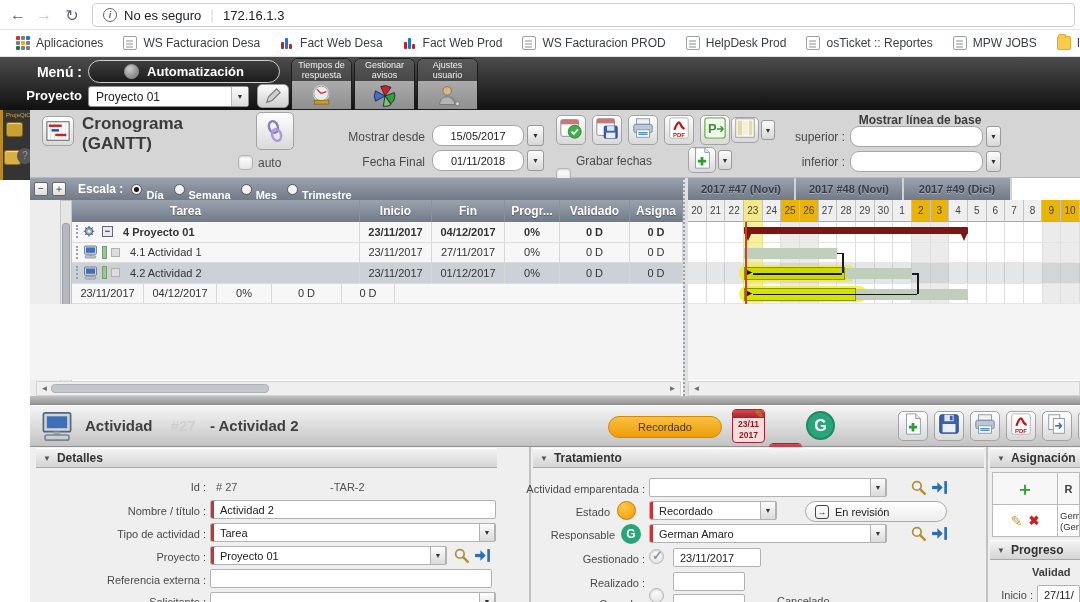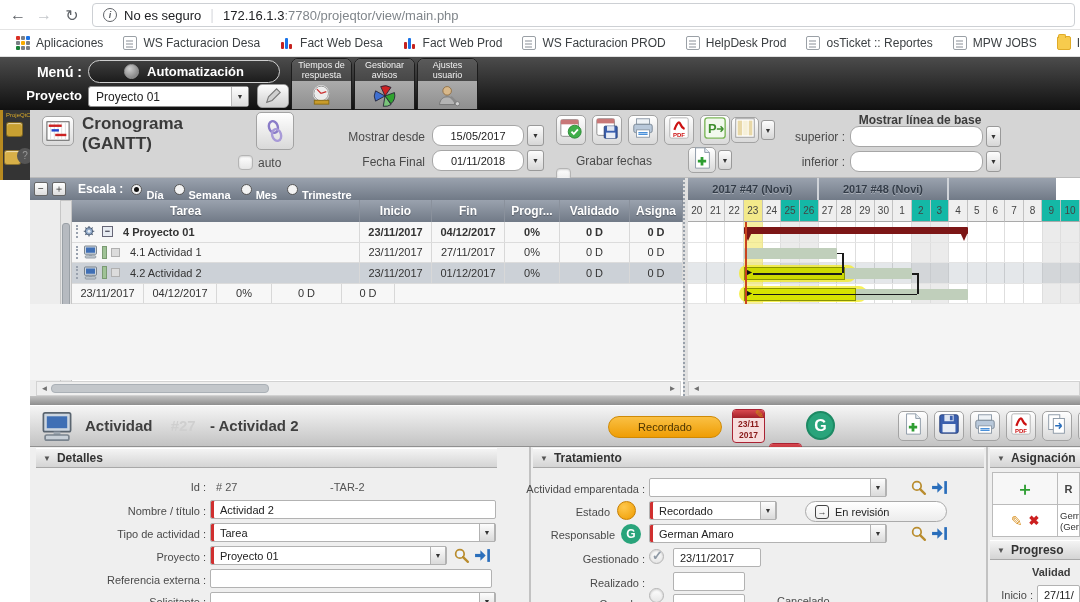--- a/index.html
+++ b/index.html
@@ -84,27 +84,27 @@
   .boldlbl{font-size:12px;font-weight:bold;color:#3c3c3c;}
 
   
   .scalebar{left:30px;top:178px;width:655px;height:22px;background:linear-gradient(#9aa2ae,#717a87);
     display:flex;align-items:center;color:#fff;font-size:12px;}
   .minibtn{width:14px;height:14px;border:1px solid #666;border-radius:2px;background:linear-gradient(#fff,#ddd);
     color:#333;font-size:10px;line-height:11px;text-align:center;cursor:pointer;}
   .radio{width:11px;height:11px;border-radius:50%;background:#f4f4f4;border:1px solid #555;position:relative;cursor:pointer;}
   .radio.on::after{content:"";position:absolute;left:2px;top:2px;width:5px;height:5px;border-radius:50%;background:#111;}
   .rlbl{font-weight:bold;font-size:11px;color:#fff;margin:12px 10px 0 4px;cursor:pointer;text-align:center;}
-  .tlweeks{left:688px;top:178px;width:368px;height:22px;display:flex;background:linear-gradient(#9aa2ae,#717a87);}
+  .tlweeks{left:688px;top:178px;width:324px;height:22px;display:flex;background:linear-gradient(#9aa2ae,#717a87);}
   .tlweek{border-right:2px solid #cfd3d8;display:flex;align-items:center;justify-content:center;
     font-size:11px;font-weight:bold;color:#333c48;text-shadow:0 1px 0 rgba(255,255,255,.35);}
   .tldays{left:688px;top:200px;width:392px;height:22px;display:flex;}
   .tlday{border-right:1px solid #c2c2c2;border-bottom:1px solid #aaa;background:#efefef;
     display:flex;align-items:center;justify-content:center;font-size:10px;color:#444;}
-  .tlday.we{background:#14b8a6;}
+  .tlday.we{background:#eab308;}
   .tlday.today{background:#f3e98a;}
 
   
   .gutter{left:30px;top:200px;width:42px;height:196px;background:#ededed;}
   .vscroll{left:60px;top:200px;width:12px;height:196px;background:#e6e6e6;border:1px solid #c6c6c6;}
   .vthumb{left:1px;top:22px;width:8px;height:88px;background:#b6bac0;border:1px solid #9aa0a6;border-radius:3px;}
   .thead{left:30px;top:200px;width:653px;height:22px;display:flex;background:linear-gradient(#9aa2ae,#717a87);}
   .th{color:#fff;font-weight:bold;font-size:12px;display:flex;align-items:center;justify-content:center;
     border-right:1px solid #8a919c;text-shadow:0 1px 1px rgba(0,0,0,.35);cursor:pointer;}
   .th.first{justify-content:flex-start;padding-left:140px;}
@@ -186,21 +186,20 @@
 
   <div class="a chrome">
     <div class="a navbtn" style="left:6px;">←</div>
     <div class="a navbtn dis" style="left:32px;">→</div>
     <div class="a navbtn" style="left:60px;">↻</div>
     <div class="a urlbar">
       <span class="infoic">i</span>
       <span>No es seguro</span>
       <span class="urlsep">|</span>
       <span>172.16.1.3</span>
-      <span class="urlpath">:7780/projeqtor/view/main.php</span>
     </div>
   </div>
 
   <div class="a bmbar" id="bookmarks">
       <div class="bm">
         <span class="bmic apps-grid">
           <i></i>
           <i></i>
           <i></i>
           <i></i>
@@ -432,20 +431,21 @@
         <span class="rlbl">Semana</span>
         <span class="radio"></span>
         <span class="rlbl">Mes</span>
         <span class="radio"></span>
         <span class="rlbl">Trimestre</span>
       </span>
   </div>
   <div class="a tlweeks" id="tl-weeks">
       <div class="tlweek" style="width: 130.667px;">2017 #47 (Novi)</div>
       <div class="tlweek" style="width: 130.667px;">2017 #48 (Novi)</div>
+      <div class="tlweek" style="width: 130.667px;">2017 #49 (Dici)</div>
     </div>
   <div class="a tldays" id="tl-days">
       <div class="tlday" style="width: 18.6667px;">20</div>
       <div class="tlday" style="width: 18.6667px;">21</div>
       <div class="tlday" style="width: 18.6667px;">22</div>
       <div class="tlday today" style="width: 18.6667px;">23</div>
       <div class="tlday" style="width: 18.6667px;">24</div>
       <div class="tlday we" style="width: 18.6667px;">25</div>
       <div class="tlday we" style="width: 18.6667px;">26</div>
       <div class="tlday" style="width: 18.6667px;">27</div>

